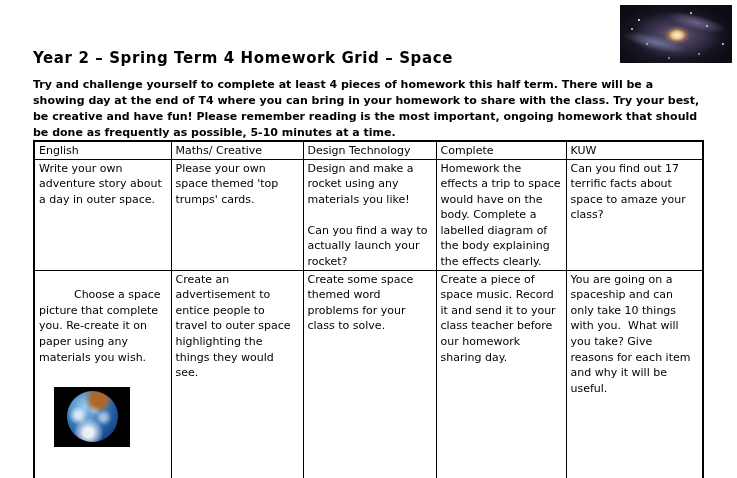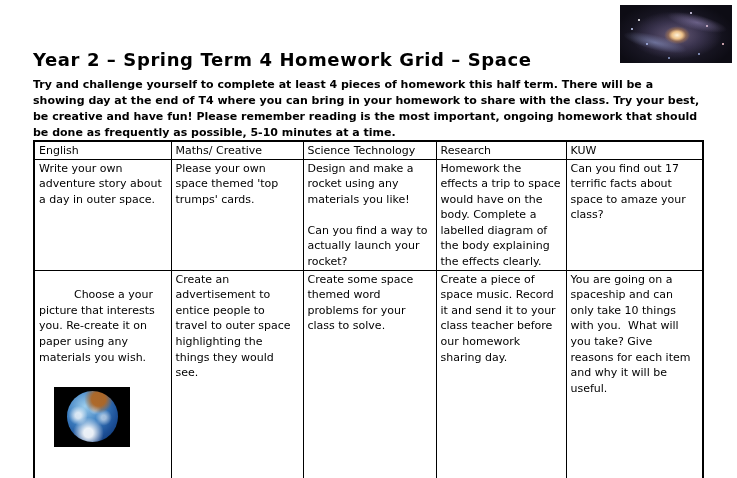--- a/index.html
+++ b/index.html
@@ -42,21 +42,21 @@
       52px -7px 0 0 #e8e0ff,
       68px 6px 0 0 #ffd9e0,
       84px 24px 0 0 #ffccd5,
       60px 34px 0 0 #98a8d8,
       30px 38px 0 0 #8fa0d0;
   }
 
   
   .title {
     position:absolute; left:33px; top:49px;
-    font-size:18px; font-weight:bold; letter-spacing:0.6px;
+    font-size:15px; font-weight:bold; letter-spacing:0.6px;
     white-space:nowrap;
   }
   .intro {
     position:absolute; left:33px; top:77px; width:673px;
     font-size:11px; line-height:16px;font-weight:bold;
   }
 
   
   .grid {
     position:absolute; left:33px; top:140px;
@@ -111,36 +111,36 @@
       <col style="width:137px">
       <col style="width:132px">
       <col style="width:133px">
       <col style="width:130px">
       <col style="width:137px">
     </colgroup>
     <tbody>
       <tr class="header-row">
         <td>English</td>
         <td>Maths/ Creative</td>
-        <td>Science Technology</td>
-        <td>Research</td>
+        <td>Design Technology</td>
+        <td>Complete</td>
         <td>KUW</td>
       </tr>
       <tr class="task-row-1">
         <td>Write your own adventure story about a day in outer space.</td>
         <td>Please your own space themed 'top trumps' cards.</td>
         <td>Design and make a rocket using any materials you like!
 
 Can you find a way to actually launch your rocket?</td>
         <td>Homework the effects a trip to space would have on the body. Complete a labelled diagram of the body explaining the effects clearly.</td>
         <td>Can you find out 17 terrific facts about space to amaze your class?</td>
       </tr>
       <tr class="task-row-2">
         <td>
-          <span>Choose a your picture that interests you. Re-create it on paper using any materials you wish.</span>
+          <span>Choose a space picture that complete you. Re-create it on paper using any materials you wish.</span>
           <div class="earth-frame">
             <div class="earth"></div>
           </div>
         </td>
         <td>Create an advertisement to entice people to travel to outer space highlighting the things they would see.</td>
         <td>Create some space themed word problems for your class to solve.</td>
         <td>Create a piece of space music. Record it and send it to your class teacher before our homework sharing day.</td>
         <td>You are going on a spaceship and can only take 10 things with you.  What will you take? Give reasons for each item and why it will be useful.</td>
       </tr>
     </tbody>

